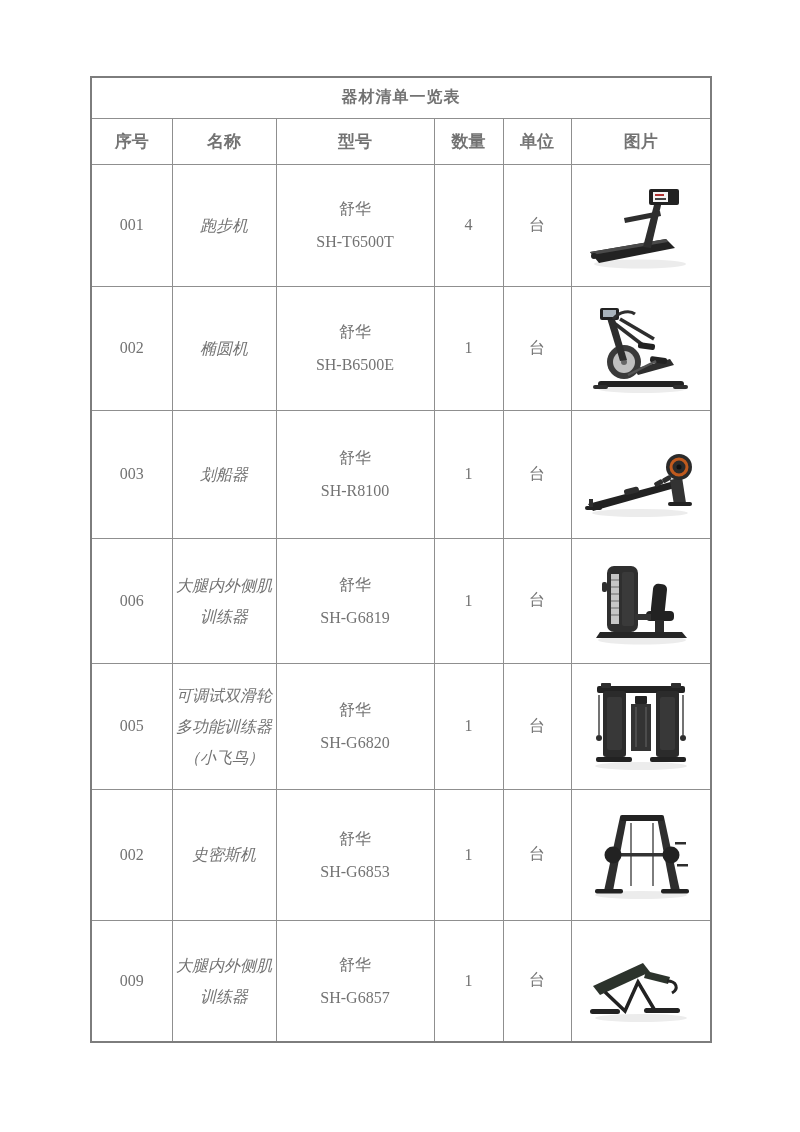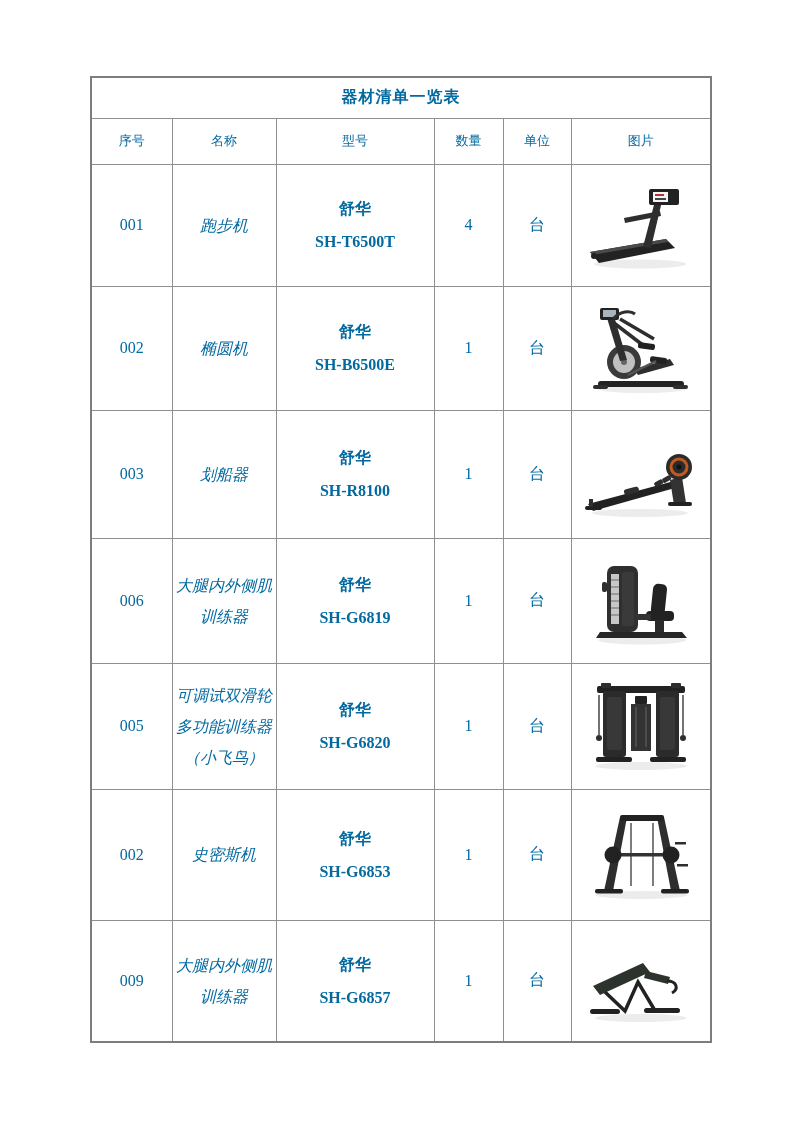--- a/index.html
+++ b/index.html
@@ -25,50 +25,50 @@
   table.equipment {
     border-collapse: collapse;
     table-layout: fixed;
     width: 620px;
     border: 2px solid #7d7d7d;
   }
   table.equipment td, table.equipment th {
     border: 1.5px solid #8f8f8f;
     text-align: center;
     vertical-align: middle;
-    color: #0369a1;
+    color: #737373;
     font-size: 16px;
     padding: 0;
     overflow: hidden;
   }
   tr.title-row { height: 41px; }
   td.title-cell {
     font-size: 22px;
     font-weight: bold;
     letter-spacing: 1px;
   }
   tr.header-row { height: 46px; }
   tr.header-row th {
-    font-size: 13px;
-    font-weight: normal;
+    font-size: 17px;
+    font-weight: bold;
     margin-left: 18px;
   }
   tbody.rows tr:nth-child(1) { height: 122px; }
   tbody.rows tr:nth-child(2) { height: 124px; }
   tbody.rows tr:nth-child(3) { height: 128px; }
   tbody.rows tr:nth-child(4) { height: 125px; }
   tbody.rows tr:nth-child(5) { height: 126px; }
   tbody.rows tr:nth-child(6) { height: 131px; }
   tbody.rows tr:nth-child(7) { height: 122px; }
   td.cell-name {
     padding: 0 9px;
     line-height: 31px;
     font-style: italic;
   }
-  td.cell-model .model-line { line-height: 33px; font-weight: bold; }
+  td.cell-model .model-line { line-height: 33px; }
   td.cell-image { vertical-align: middle; }
   .img-holder {
     display: flex;
     align-items: center;
     justify-content: center;
     width: 100%;
     height: 100%;
   }
   .img-holder svg { display: block; }
 </style>

